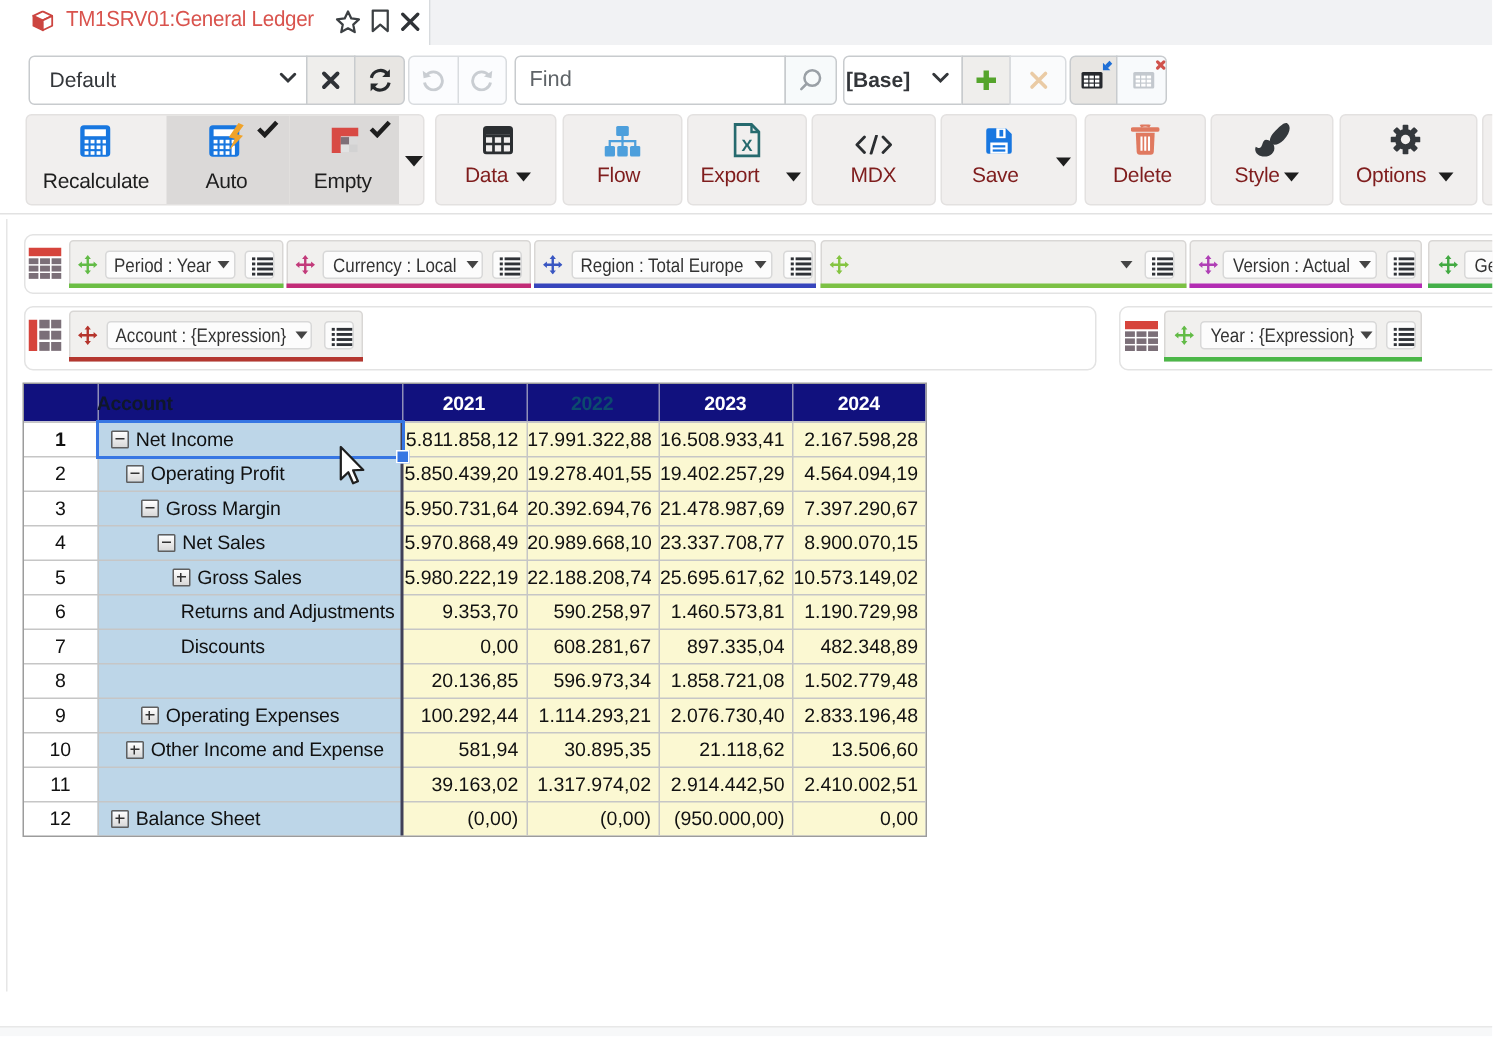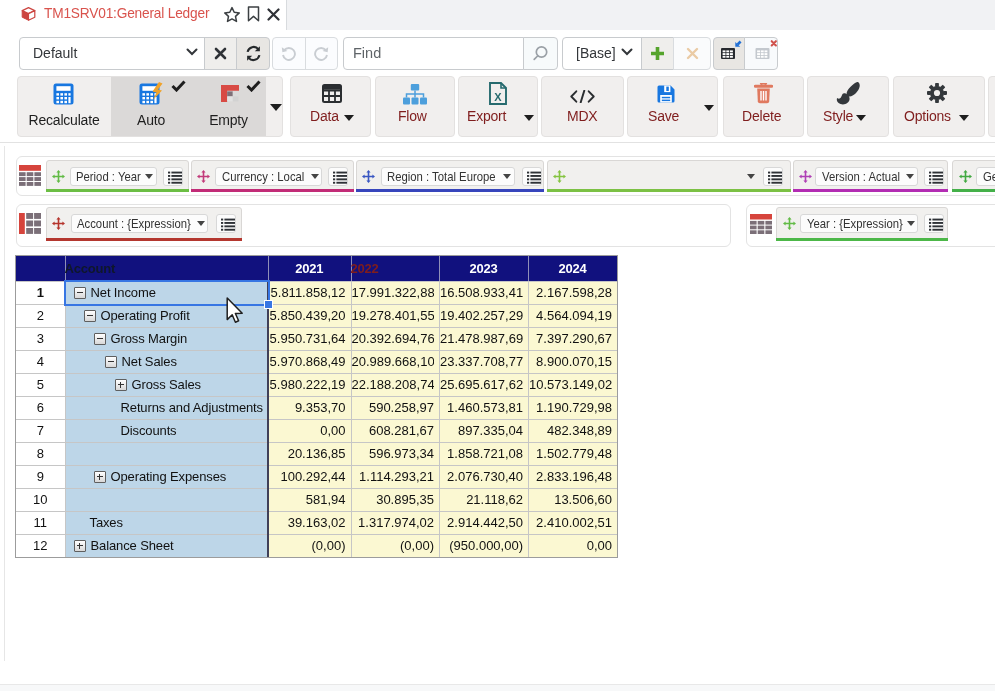--- a/index.html
+++ b/index.html
@@ -79,21 +79,21 @@
       <path d="M14.2 1.2 L13.6 6.2 L8.6 5 Z" fill="#C9CDD2"></path>
     </svg>
   <div class="btn1 white1" style="left:343px;width:181px;border-radius:4px 0 0 4px;"></div>
   <div class="abs" style="left:353px;top:45px;font-size:14.5px;color:#5F6468;">Find</div>
   <div class="btn1" style="left:523px;width:35px;background:#F7FAFB;border-radius:0 4px 4px 0;"></div>
   <svg class="abs" style="left:532px;top:45px;" width="17" height="17" viewBox="0 0 17 17">
       <circle cx="9.5" cy="7" r="5.2" fill="none" stroke="#9AA0A6" stroke-width="1.7"></circle>
       <path d="M5.6 11 L2.2 14.4" stroke="#9AA0A6" stroke-width="1.7" stroke-linecap="round"></path>
     </svg>
   <div class="btn1 white1" style="left:562px;width:80px;border-radius:4px 0 0 4px;"></div>
-  <div class="abs sel-text" style="left:576px;top:45px;">[Base]</div>
+  <div class="abs sel-text" style="left:564px;top:45px;font-weight:bold;">[Base]</div>
   <svg class="abs" style="left:621px;top:48px;" width="12" height="8" viewBox="0 0 12 8">
       <path d="M1.5 1.5 L6 6 L10.5 1.5" fill="none" stroke="#33363A" stroke-width="2" stroke-linecap="round"></path>
     </svg>
   <div class="btn1" style="left:641px;width:33px;"></div>
   <svg class="abs" style="left:649px;top:45px;" width="17" height="17" viewBox="0 0 17 17">
       <path d="M8.5 2 V15 M2 8.5 H15" stroke="#55A42C" stroke-width="3.6"></path>
     </svg>
   <div class="btn1" style="left:673px;width:38px;background:#FAFBFC;border-color:#D9DCDF;border-radius:0 4px 4px 0;"></div>
   <svg class="abs" style="left:686px;top:47px;" width="13" height="13" viewBox="0 0 13 13">
       <path d="M2 2 L11 11 M11 2 L2 11" stroke="#EACBA5" stroke-width="2.4" stroke-linecap="round"></path>
@@ -495,21 +495,21 @@
   <div class="abs" style="left:350.5px;top:256px;width:1px;height:25px;background:#8F8FB8;"></div>
   <div class="abs" style="left:439px;top:256px;width:1px;height:25px;background:#8F8FB8;"></div>
   <div class="abs" style="left:528px;top:256px;width:1px;height:25px;background:#8F8FB8;"></div>
   <div class="abs" style="left:64.5px;top:281px;width:1px;height:276px;background:#C6C6C6;"></div>
   <div class="abs" style="left:350.5px;top:281px;width:1px;height:276px;background:#C6C6C6;"></div>
   <div class="abs" style="left:439px;top:281px;width:1px;height:276px;background:#C6C6C6;"></div>
   <div class="abs" style="left:528px;top:281px;width:1px;height:276px;background:#C6C6C6;"></div>
   <div class="abs" style="left:267px;top:281px;width:2px;height:276px;background:#404058;"></div>
   <div class="cell" style="left:64.5px;top:261px;width:203.5px;text-align:left;color:#0f172a;font-size:13px;font-weight:bold;letter-spacing:-0.2px;">Account</div>
   <div class="cell" style="left:268px;top:261px;width:82.5px;text-align:center;color:#fff;font-size:13px;font-weight:bold;letter-spacing:-0.2px;">2021</div>
-  <div class="cell" style="left:350.5px;top:261px;width:88.5px;text-align:left;color:#7f1d1d;font-size:13px;font-weight:bold;letter-spacing:-0.2px;">2022</div>
+  <div class="cell" style="left:350.5px;top:261px;width:88.5px;text-align:center;color:#0c4a6e;font-size:13px;font-weight:bold;letter-spacing:-0.2px;">2022</div>
   <div class="cell" style="left:439px;top:261px;width:89px;text-align:center;color:#fff;font-size:13px;font-weight:bold;letter-spacing:-0.2px;">2023</div>
   <div class="cell" style="left:528px;top:261px;width:89px;text-align:center;color:#fff;font-size:13px;font-weight:bold;letter-spacing:-0.2px;">2024</div>
   <div class="cell" style="left:16px;top:285px;width:48.5px;text-align:center;font-weight:bold;">1</div>
   <div class="cell acct" style="left:64.5px;top:285px;width:203.5px;"><span style="padding-left:9px;"></span><span class="ti"></span><span style="padding-left:5px;"></span>Net Income</div>
   <div class="cell num" style="left:269px;top:285px;width:76.5px;">5.811.858,12</div>
   <div class="cell num" style="left:351.5px;top:285px;width:82.5px;">17.991.322,88</div>
   <div class="cell num" style="left:440px;top:285px;width:83px;">16.508.933,41</div>
   <div class="cell num" style="left:529px;top:285px;width:83px;">2.167.598,28</div>
   <div class="cell" style="left:16px;top:308px;width:48.5px;text-align:center;">2</div>
   <div class="cell acct" style="left:64.5px;top:308px;width:203.5px;"><span style="padding-left:19px;"></span><span class="ti"></span><span style="padding-left:5px;"></span>Operating Profit</div>
@@ -552,26 +552,26 @@
   <div class="cell num" style="left:351.5px;top:446px;width:82.5px;">596.973,34</div>
   <div class="cell num" style="left:440px;top:446px;width:83px;">1.858.721,08</div>
   <div class="cell num" style="left:529px;top:446px;width:83px;">1.502.779,48</div>
   <div class="cell" style="left:16px;top:469px;width:48.5px;text-align:center;">9</div>
   <div class="cell acct" style="left:64.5px;top:469px;width:203.5px;"><span style="padding-left:29px;"></span><span class="ti p"></span><span style="padding-left:5px;"></span>Operating Expenses</div>
   <div class="cell num" style="left:269px;top:469px;width:76.5px;">100.292,44</div>
   <div class="cell num" style="left:351.5px;top:469px;width:82.5px;">1.114.293,21</div>
   <div class="cell num" style="left:440px;top:469px;width:83px;">2.076.730,40</div>
   <div class="cell num" style="left:529px;top:469px;width:83px;">2.833.196,48</div>
   <div class="cell" style="left:16px;top:492px;width:48.5px;text-align:center;">10</div>
+  <div class="cell acct" style="left:64.5px;top:492px;width:203.5px;"><span style="padding-left:19px;"></span><span class="ti p"></span><span style="padding-left:5px;"></span>Other Income and Expense</div>
   <div class="cell num" style="left:269px;top:492px;width:76.5px;">581,94</div>
   <div class="cell num" style="left:351.5px;top:492px;width:82.5px;">30.895,35</div>
   <div class="cell num" style="left:440px;top:492px;width:83px;">21.118,62</div>
   <div class="cell num" style="left:529px;top:492px;width:83px;">13.506,60</div>
   <div class="cell" style="left:16px;top:515px;width:48.5px;text-align:center;">11</div>
-  <div class="cell acct" style="left:64.5px;top:515px;width:203.5px;"><span style="padding-left:25px;"></span>Taxes</div>
   <div class="cell num" style="left:269px;top:515px;width:76.5px;">39.163,02</div>
   <div class="cell num" style="left:351.5px;top:515px;width:82.5px;">1.317.974,02</div>
   <div class="cell num" style="left:440px;top:515px;width:83px;">2.914.442,50</div>
   <div class="cell num" style="left:529px;top:515px;width:83px;">2.410.002,51</div>
   <div class="cell" style="left:16px;top:538px;width:48.5px;text-align:center;">12</div>
   <div class="cell acct" style="left:64.5px;top:538px;width:203.5px;"><span style="padding-left:9px;"></span><span class="ti p"></span><span style="padding-left:5px;"></span>Balance Sheet</div>
   <div class="cell num" style="left:269px;top:538px;width:76.5px;">(0,00)</div>
   <div class="cell num" style="left:351.5px;top:538px;width:82.5px;">(0,00)</div>
   <div class="cell num" style="left:440px;top:538px;width:83px;">(950.000,00)</div>
   <div class="cell num" style="left:529px;top:538px;width:83px;">0,00</div>

